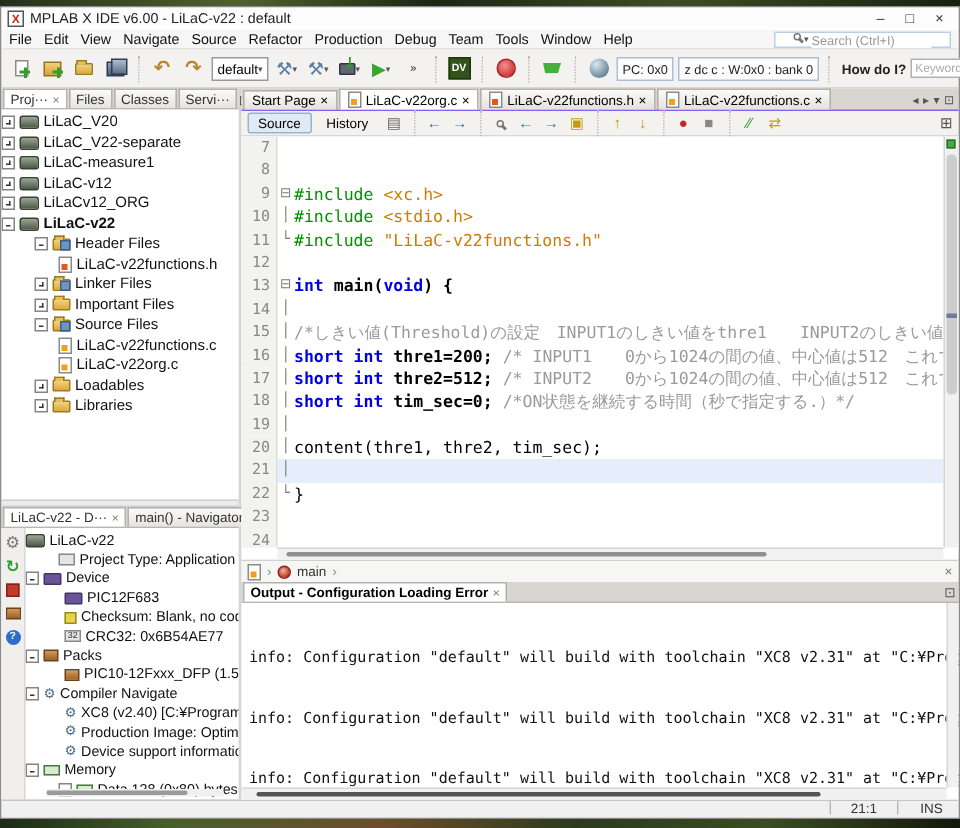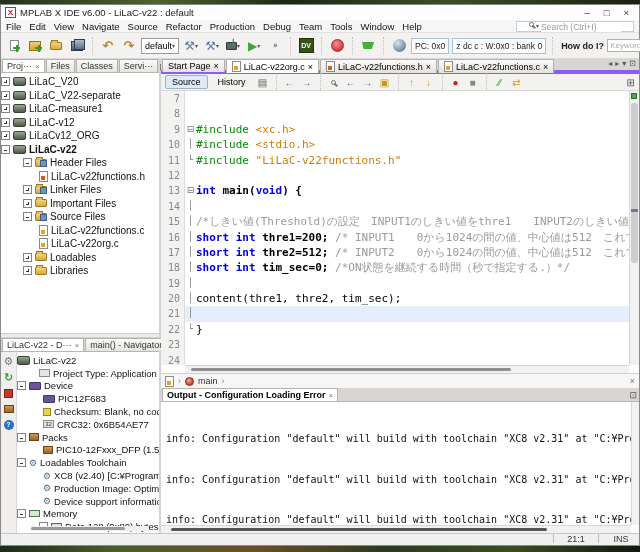--- a/index.html
+++ b/index.html
@@ -91,21 +91,21 @@
 .toolico{color:#4a6d8c;font-size:9px;flex:none}
 .memico{width:11px;height:7px;background:#d9ead2;border:1px solid #3f7d3a;flex:none}
 .memico2{width:11px;height:6px;background:#a8d4a4;border:1px solid #3f7d3a;flex:none}
 .pbar{width:116px;height:10px;border:1px solid #2f6f2f;background:#fff;position:relative;font-size:7.5px;line-height:9px;text-align:center;color:#111}
 .pfill{position:absolute;left:0;top:0;bottom:0;background:#f2a71f}
 .plab{position:relative;z-index:2}
 .dash-hscroll{position:absolute;bottom:2px;left:14px;right:10px;height:5px;background:#f0f0f0}
 .dash-hthumb{height:3px;margin-top:1px;width:80%;background:#9a9a9a;border-radius:2px}
 
 .rightcol{flex:1;display:flex;flex-direction:column;min-width:0;min-height:0}
-.edtabs{height:15px;background:#d9d6d1;display:flex;align-items:flex-start;font-size:9px;flex:none;border-bottom:4px solid #8b5cf6;padding-left:1px}
+.edtabs{height:15px;background:#d9d6d1;display:flex;align-items:center;font-size:9px;flex:none;border-bottom:1px solid #8b5cf6;padding-left:1px}
 .edtab{padding:1px 5px;border:1px solid #b5b1ab;border-bottom:none;background:linear-gradient(#fafafa,#e4e2de);margin-right:1px;display:flex;align-items:center;gap:3px;white-space:nowrap}
 .edtab.active{background:#fff}
 .edctl{margin-left:auto;display:flex;gap:3px;align-items:center;color:#555;font-size:8px;padding-right:3px}
 .edbar{height:17px;background:#f4f2ef;display:flex;align-items:center;gap:3px;padding:0 4px;flex:none;border-bottom:1px solid #d8d8d8;font-size:9px}
 .viewbtn{padding:1px 6px;border:1px solid #9ab2cc;background:#dfeaf6;border-radius:2px}
 .viewbtn.plain{border:1px solid transparent;background:transparent}
 .ebic{width:14px;height:14px;display:flex;align-items:center;justify-content:center;font-size:10px;color:#666}
 .blue{color:#3a6ea5}.yellow{color:#c79a16}.red{color:#c22}.green{color:#2f9e2f}.gray{color:#888}
 .edsplit{margin-left:auto;color:#555;font-size:10px}
 
@@ -413,21 +413,21 @@
                 <span class="packico"></span>
                 <span class="lbl">Packs</span>
               </div>
             <div class="drow ind2">
                 <span class="packico"></span>
                 <span class="lbl">PIC10-12Fxxx_DFP (1.5.61)</span>
               </div>
             <div class="drow">
                 <span class="exp"></span>
                 <span class="glyph toolico">⚙</span>
-                <span class="lbl">Loadables Toolchain</span>
+                <span class="lbl">Compiler Navigate</span>
               </div>
             <div class="drow ind2">
                 <span class="glyph toolico">⚙</span>
                 <span class="lbl">XC8 (v2.40) [C:¥Program File</span>
               </div>
             <div class="drow ind2">
                 <span class="glyph toolico">⚙</span>
                 <span class="lbl">Production Image: Optimizatio</span>
               </div>
             <div class="drow ind2">

